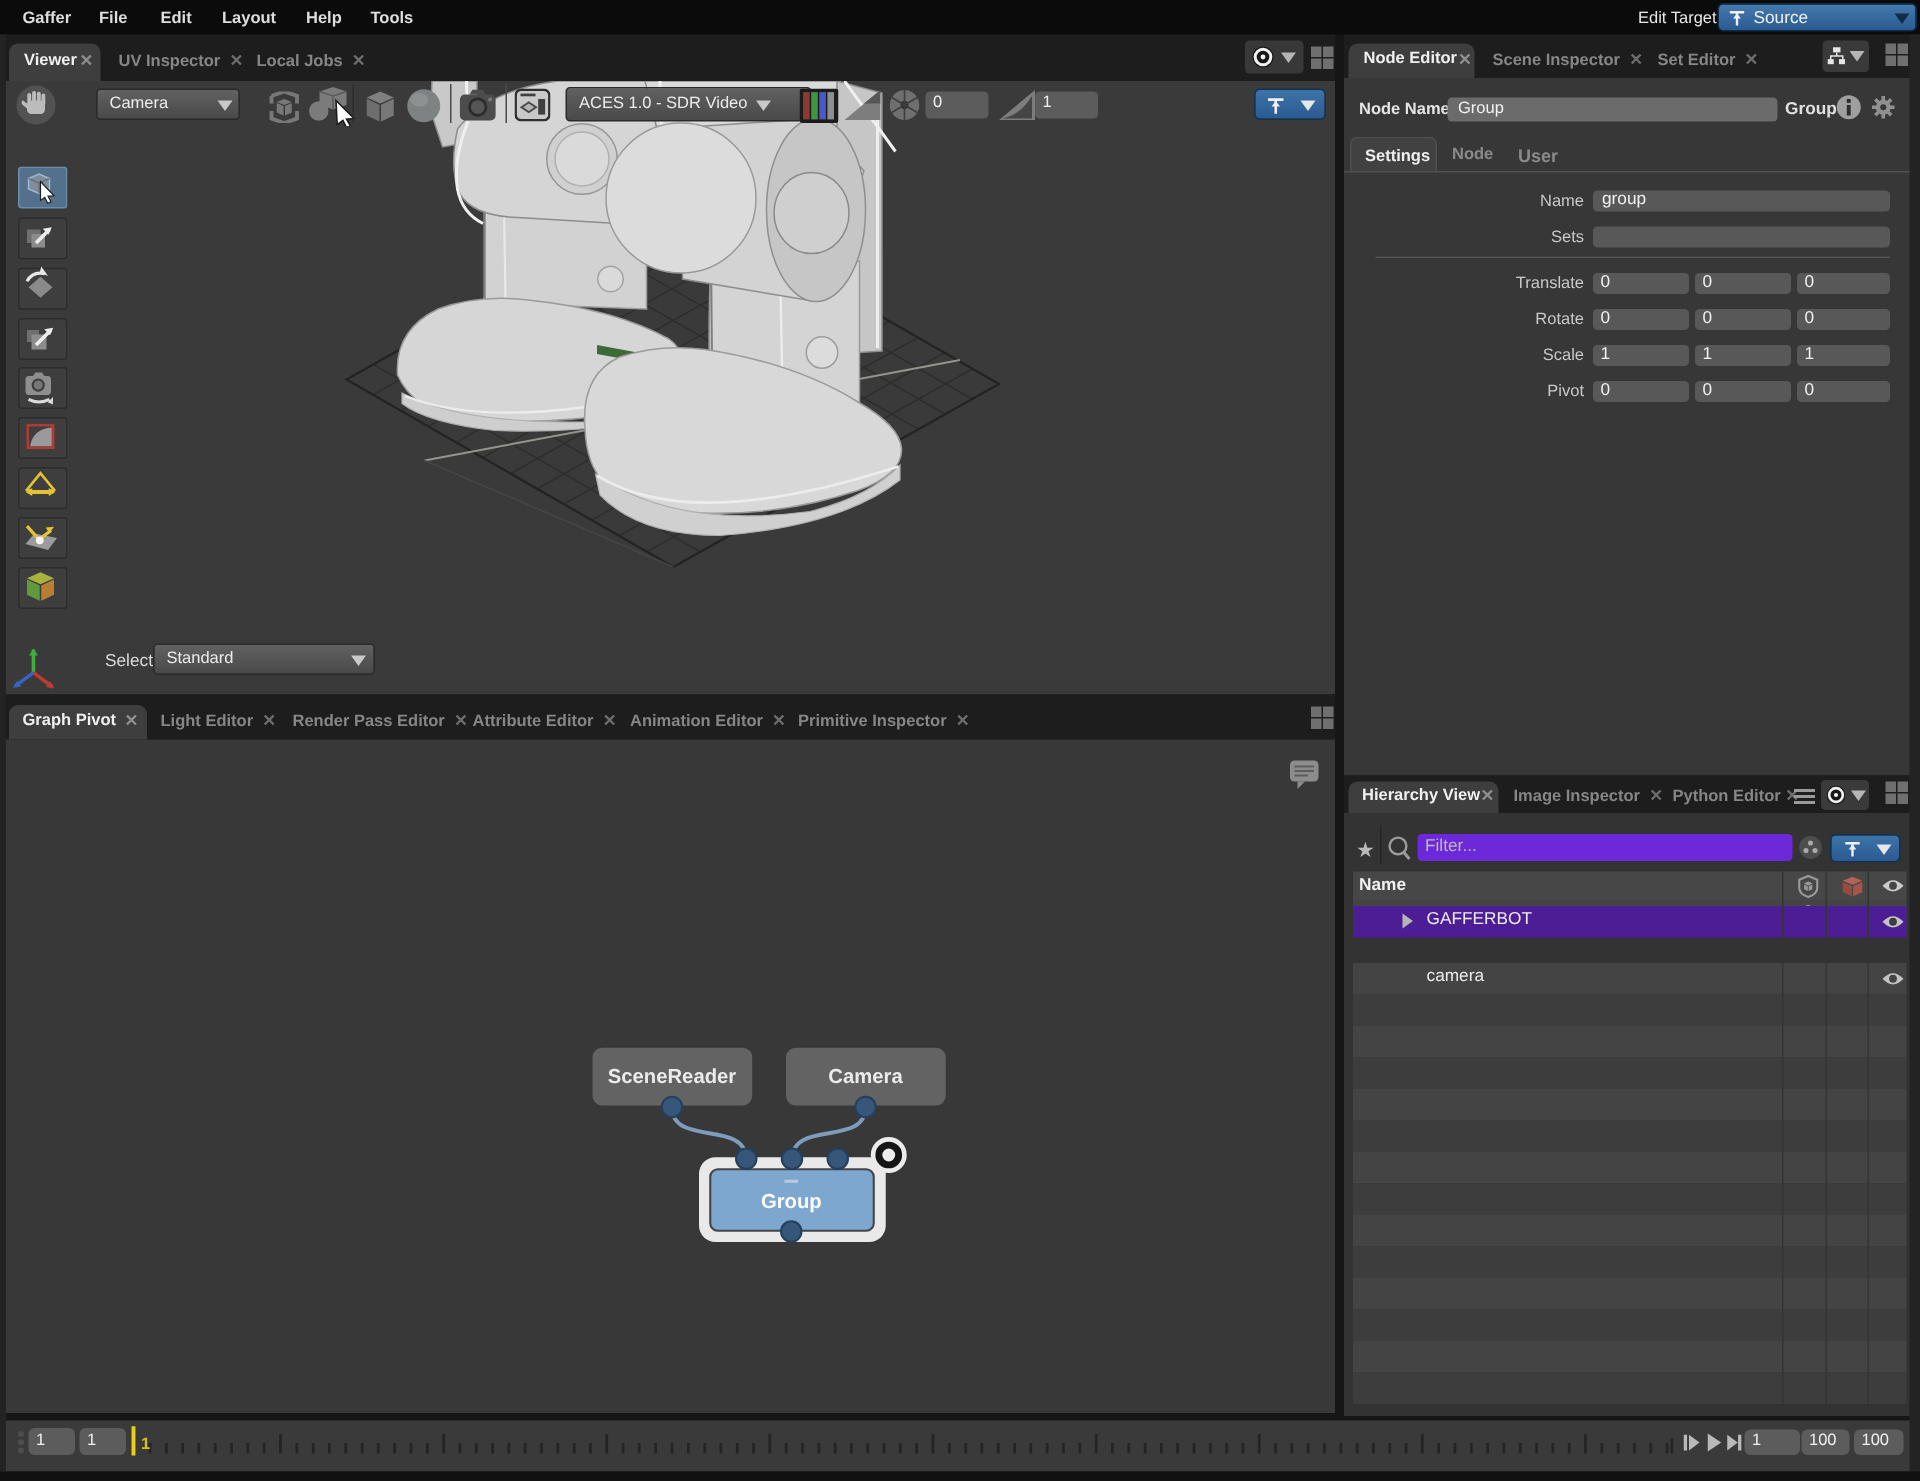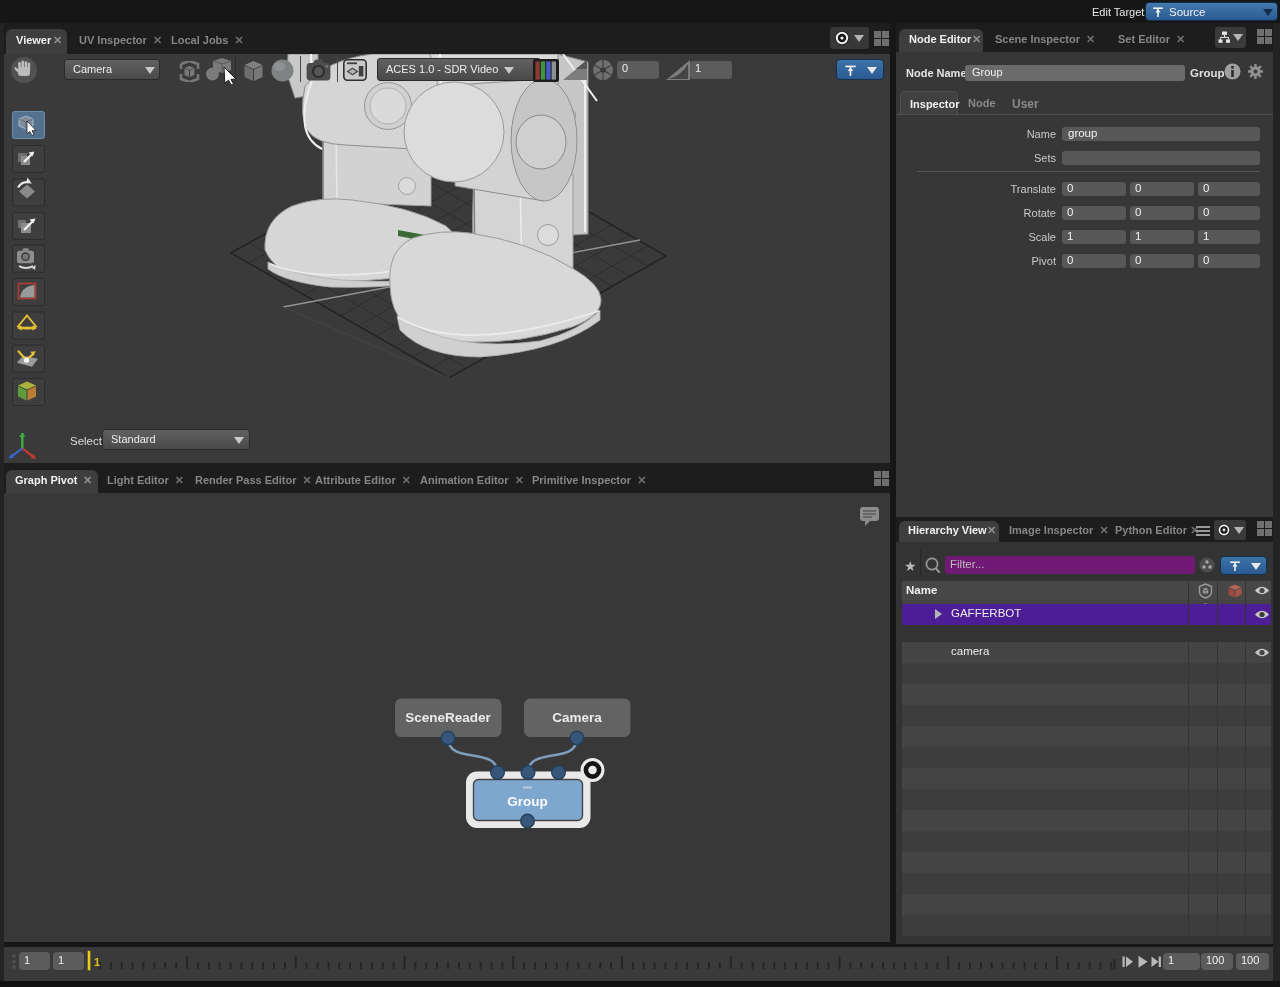--- a/index.html
+++ b/index.html
@@ -54,20 +54,28 @@
   .ne-label { position:absolute; color:#c9c9c9; font-size:11px; text-align:right; white-space:nowrap; }
   .ne-field { position:absolute; background:#585858; border-radius:3px; color:#f2f2f2; font-size:11px; }
 
   
   #timeline { position:absolute; left:3px; top:947px; width:1271px; height:34px; background:#3a3a3a; }
 </style>
 </head>
 <body>
 <div id="root">
 
+  <div id="menubar">
+    <div class="mi" style="left:15px">Gaffer</div>
+    <div class="mi" style="left:66px">File</div>
+    <div class="mi" style="left:107px">Edit</div>
+    <div class="mi" style="left:148px">Layout</div>
+    <div class="mi" style="left:204px">Help</div>
+    <div class="mi" style="left:247px">Tools</div>
+  </div>
   <div id="edittarget">Edit Target</div>
   <div id="srcbtn">
     <svg class="abs" style="left:5px;top:2px" width="14" height="14" viewBox="0 0 14 14">
       <g stroke="#f0f0f0" stroke-width="1.6" fill="none">
         <path d="M2.2 3.2 H11.8"></path>
         <path d="M7 3.2 V12"></path>
       </g>
       <path d="M7 4 L9.6 7.4 H4.4 Z" fill="#f0f0f0"></path>
     </svg>
     <div class="lbl">Source</div>
@@ -405,21 +413,21 @@
       </g>
     </svg>
   </div>
 
   <div class="tabstrip" style="left:896px;top:23px;width:384px;height:29px">
     <div class="tab-active" style="left:3px;width:84px;height:23px;">
       <span style="position:absolute;left:10px;top:4px">Node Editor</span>
       <span class="x" style="position:absolute;left:73px;top:4px">✕</span>
     </div>
     <div class="tab-idle" style="left:99px;top:10px">Scene Inspector&nbsp; <span class="x">✕</span></div>
-    <div class="tab-idle" style="left:222px;top:10px">Set Editor&nbsp; <span class="x">✕</span></div>
+    <div class="tab-idle" style="left:209px;top:10px">Set Editor&nbsp; <span class="x">✕</span></div>
     <div style="position:absolute;left:319px;top:4px;width:31px;height:21px;background:#3a3a3a;border-radius:3px">
       <svg class="abs" style="left:3px;top:4px" width="13" height="13" viewBox="0 0 13 13">
         <rect x="4" y="0.5" width="5" height="3.4" fill="#e5e5e5"></rect>
         <rect x="0.5" y="8.4" width="4" height="3.4" fill="#e5e5e5"></rect>
         <rect x="8" y="8.4" width="4" height="3.4" fill="#e5e5e5"></rect>
         <path d="M6.5 4 v2.2 M2.5 8.4 v-2 h8 v2" stroke="#e5e5e5" fill="none"></path>
       </svg>
       <div class="ddarrow" style="left:18px;top:7px;border-top-color:#b5b5b5"></div>
     </div>
     <div class="gridicon" style="left:361px;top:6px"></div>
@@ -441,21 +449,21 @@
       <g fill="#909090">
         <circle cx="8.5" cy="8.5" r="5"></circle>
         <g stroke="#909090" stroke-width="2.4">
           <path d="M8.5 1 V4 M8.5 13 V16 M1 8.5 H4 M13 8.5 H16 M3.2 3.2 L5.3 5.3 M11.7 11.7 L13.8 13.8 M3.2 13.8 L5.3 11.7 M11.7 5.3 L13.8 3.2"></path>
         </g>
       </g>
       <circle cx="8.5" cy="8.5" r="2" fill="#373737"></circle>
     </svg>
 
     <div style="position:absolute;left:4px;top:39px;width:58px;height:24px;background:#414141;border:1px solid #4f4f4f;border-bottom:none;border-radius:5px 5px 0 0">
-      <div style="position:absolute;left:9px;top:6px;font-size:11px;font-weight:bold;color:#efefef">Inspector</div>
+      <div style="position:absolute;left:9px;top:6px;font-size:11px;font-weight:bold;color:#efefef">Settings</div>
     </div>
     <div style="position:absolute;left:0px;top:62px;width:384px;height:1px;background:#4f4f4f"></div>
     <div style="position:absolute;left:72px;top:45px;font-size:11px;font-weight:bold;color:#8a8a8a">Node</div>
     <div style="position:absolute;left:116px;top:45px;font-size:12px;font-weight:bold;color:#8a8a8a">User</div>
 
     <div class="ne-label" style="left:60px;top:76px;width:100px">Name</div>
     <div class="ne-field" style="left:166px;top:75px;width:198px;height:14px">
         <div style="position:absolute;left:6px;top:0px;font-size:11.5px">group</div>
       </div>
     <div class="ne-label" style="left:60px;top:100px;width:100px">Sets</div>
@@ -527,21 +535,21 @@
   </div>
 
   <div id="hier">
 
     <div style="position:absolute;left:8px;top:16px;color:#b9b9b9;font-size:14px">★</div>
     <div style="position:absolute;left:24px;top:8px;width:1px;height:26px;background:#262626"></div>
     <svg class="abs" style="left:29px;top:15px" width="16" height="17" viewBox="0 0 16 17">
       <circle cx="7" cy="7" r="5.6" fill="none" stroke="#9c9c9c" stroke-width="1.6"></circle>
       <path d="M11 11.4 L14.6 15.6" stroke="#9c9c9c" stroke-width="2"></path>
     </svg>
-    <div class="field" style="left:49px;top:14px;width:250px;height:18px;background:#701a75">
+    <div class="field" style="left:49px;top:14px;width:250px;height:18px;background:#6d28d9">
       <div class="t" style="color:#bdbdbd;font-size:11.5px;top:2px">Filter...</div>
     </div>
     <svg class="abs" style="left:303px;top:15px" width="16" height="16" viewBox="0 0 16 16">
       <circle cx="8" cy="8" r="7.6" fill="#4d4d4d"></circle>
       <circle cx="8" cy="5" r="1.7" fill="#a9a9a9"></circle>
       <circle cx="5" cy="10" r="1.7" fill="#a9a9a9"></circle>
       <circle cx="11" cy="10" r="1.7" fill="#a9a9a9"></circle>
     </svg>
     <div class="bluebtn" style="left:324px;top:14px;width:47px;height:19px">
       <svg class="abs" style="left:7px;top:2px" width="14" height="14" viewBox="0 0 14 14">

